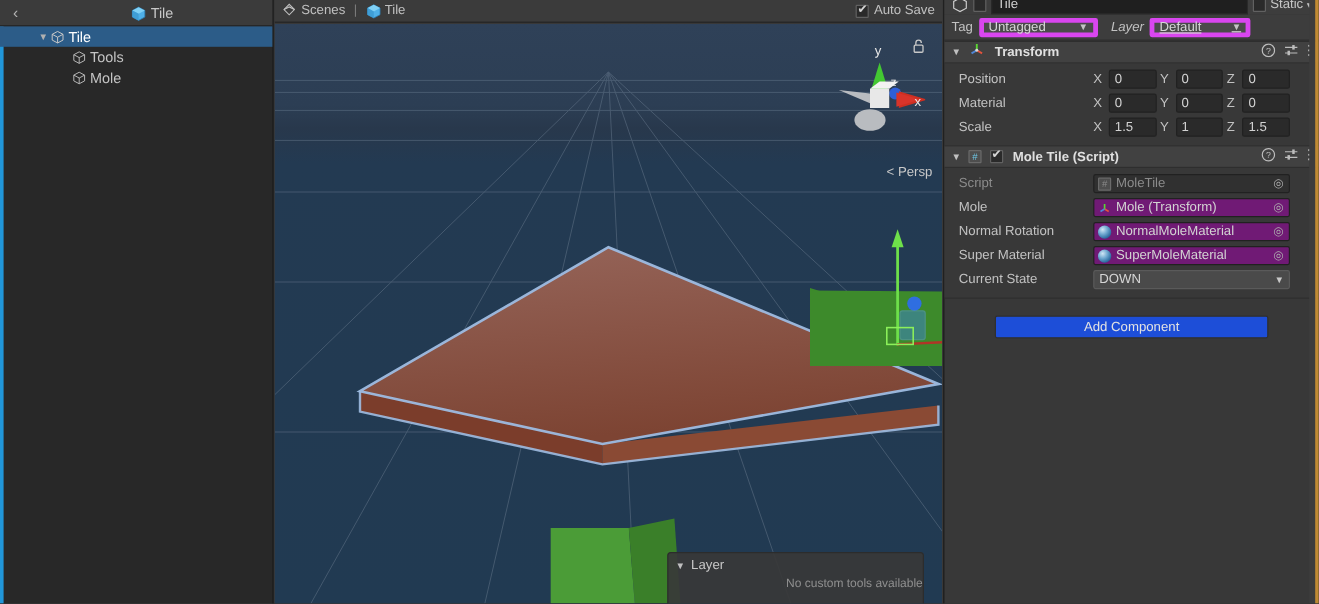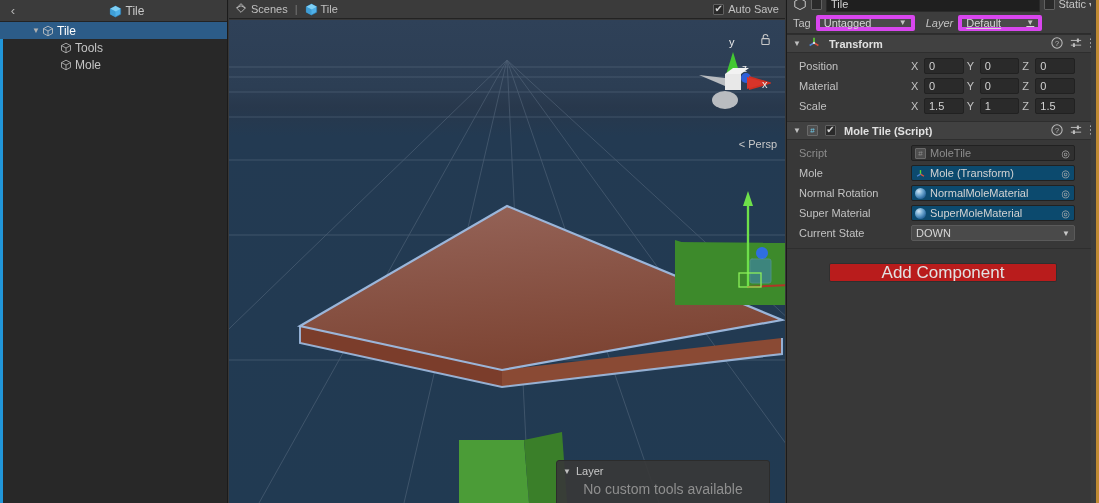--- a/index.html
+++ b/index.html
@@ -54,21 +54,21 @@
   #gizmo { position:absolute; right:14px; top:10px; width:76px; height:92px; }
   #persp-lbl { position:absolute; right:8px; top:118px; font-size:11px; color:#c9c9c9; }
   #lock-ico { position:absolute; right:14px; top:12px; }
 
   
   #tools-overlay { position:absolute; left:327px; top:440px; width:214px; height:50px;
     background:rgba(56,56,56,0.92); border:1px solid #2c2c2c; border-radius:3px; }
   #tools-hdr { display:flex; align-items:center; gap:5px; padding:4px 6px 2px 6px;
     font-size:11px; color:#c8c8c8; }
   #tools-hdr .twist { font-size:8px; color:#c0c0c0; }
-  #tools-msg { text-align:center; font-size:14px; color:#8f8f8f; padding-top:2px; }
+  #tools-msg { text-align:right; font-size:10px; color:#8f8f8f; padding-top:2px; }
 
   
   #inspector { position:absolute; left:786px; top:0; width:313px; height:503px;
     background:#383838; border-left:1px solid #1b1b1b; }
   #insp-right-edge { position:absolute; right:0; top:0; width:3px; height:503px;
     background:#c08a33; }
   #insp-scroll { position:absolute; right:3px; top:0; width:5px; height:503px;
     background:#3c3c3c; }
 
   #insp-top { position:relative; height:12px; background:#3d3d3d;
@@ -97,34 +97,34 @@
   .comp-body { padding:3px 16px 5px 0; background:#383838; }
   .prow { height:20px; display:flex; align-items:center; padding:0 8px 0 12px; }
   .prow .pname { width:112px; font-size:11px; color:#c2c2c2; }
   .prow .pname.dim { color:#8c8c8c; }
 
   .vec3 { flex:1; display:flex; align-items:center; gap:3px; }
   .axis-lbl { width:10px; font-size:11px; color:#c2c2c2; text-align:left; }
   .numfield { flex:1; height:16px; background:#2a2a2a; border:1px solid #212121;
     border-radius:2px; color:#d3d3d3; font-size:11px; padding:0 4px; line-height:14px; }
 
-  .objfield { flex:1; height:16px; background:#0c4a6e; border:1px solid #212121;
+  .objfield { flex:1; height:16px; background:#701a75; border:1px solid #212121;
     border-radius:2px; display:flex; align-items:center; gap:4px; padding:0 2px 0 3px;
     font-size:11px; color:#d3d3d3; }
   .objfield.dim { color:#8c8c8c; background:#303030; }
   .objfield .picker { margin-left:auto; width:13px; text-align:center;
     color:#b0b0b0; font-size:10px; }
   .enumfield { flex:1; height:16px; background:#4a4a4a; border:1px solid #5a5a5a;
     border-radius:2px; display:flex; align-items:center; padding:0 4px;
     font-size:11px; color:#d6d6d6; }
   .enumfield .caret { margin-left:auto; font-size:8px; color:#c8c8c8; }
 
   #addcomp-wrap { display:flex; justify-content:center; padding-top:14px; }
-  #addcomp { width:228px; height:19px; background:#b91c1c; border:1px solid #2f2f2f;
-    border-radius:2px; color:#e2e2e2; font-size:17px; display:flex;
+  #addcomp { width:228px; height:19px; background:#1d4ed8; border:1px solid #2f2f2f;
+    border-radius:2px; color:#e2e2e2; font-size:11px; display:flex;
     align-items:center; justify-content:center; cursor:pointer; }
 
   .sep { height:1px; background:#2e2e2e; }
 
   
   .mat-ico { width:11px; height:11px; border-radius:50%; flex:none;
     background:radial-gradient(circle at 35% 30%, #cfe6f5 0%, #6fa8d0 38%, #2f6ea3 70%, #1d4a74 100%); }
   .script-ico { width:11px; height:11px; flex:none; background:#4e4e4e;
     border:1px solid #6a6a6a; border-radius:1px; position:relative; }
   .script-ico::after { content:"#"; position:absolute; inset:0; font-size:8px;

